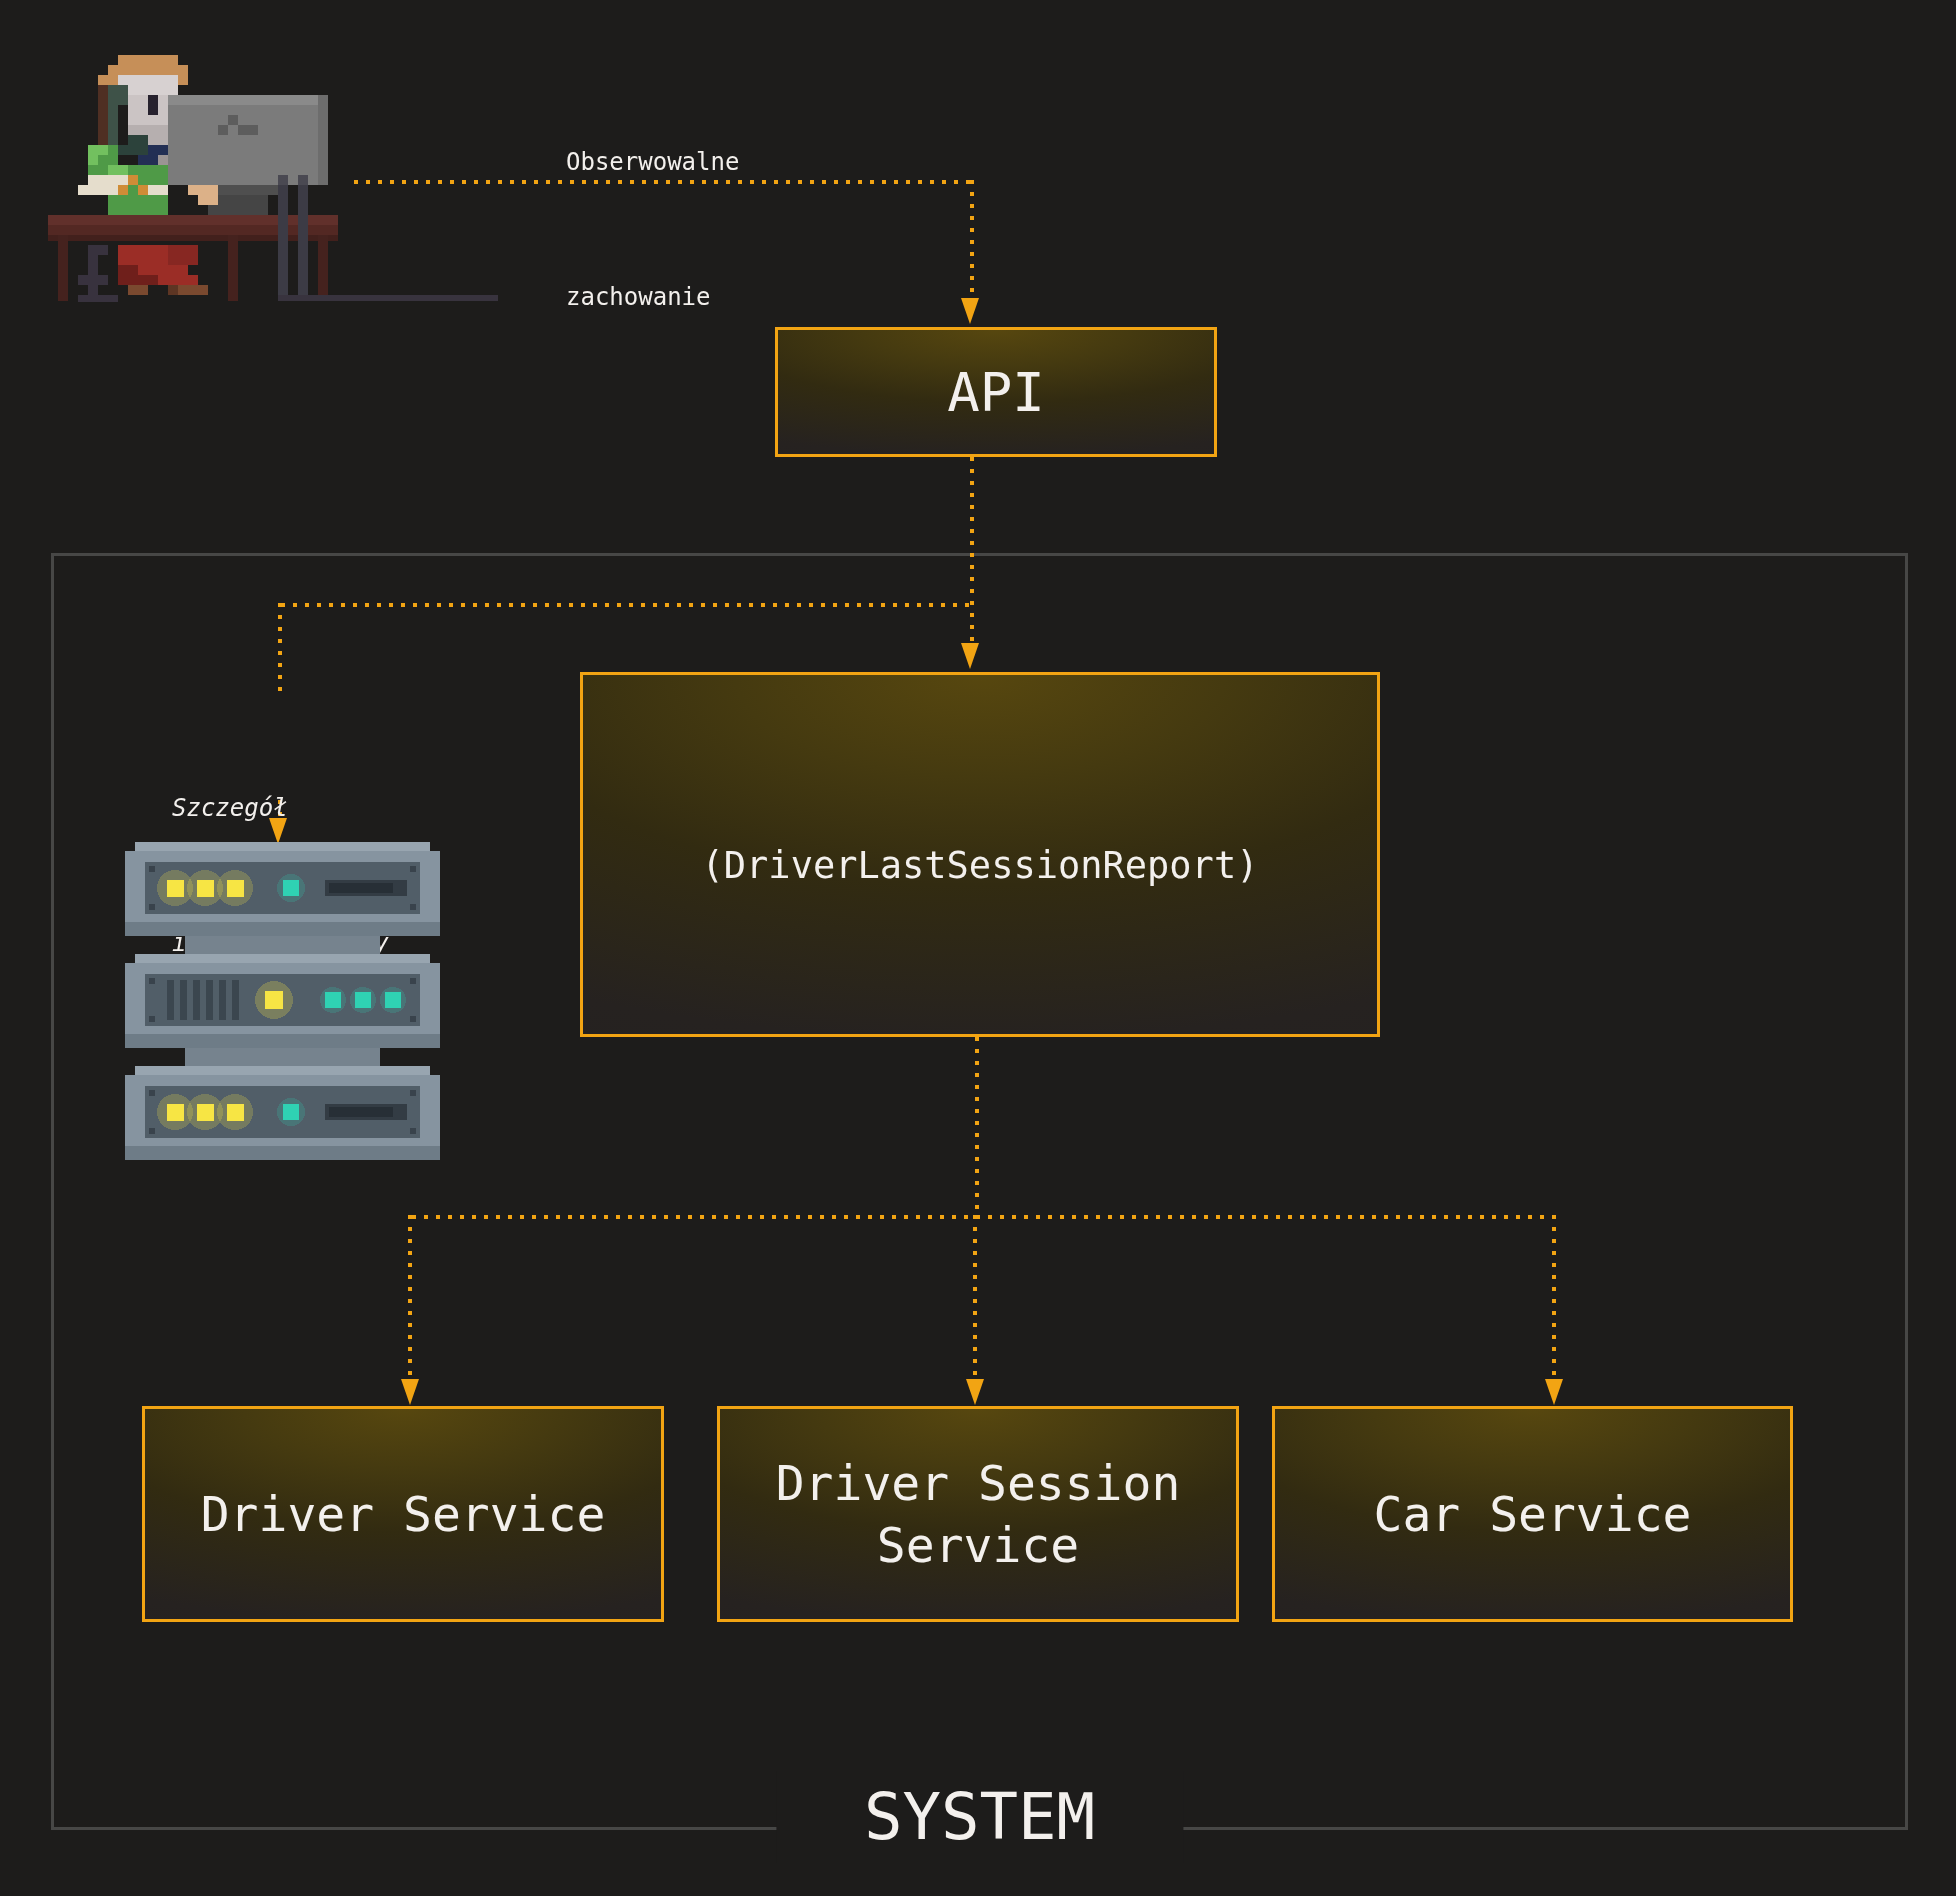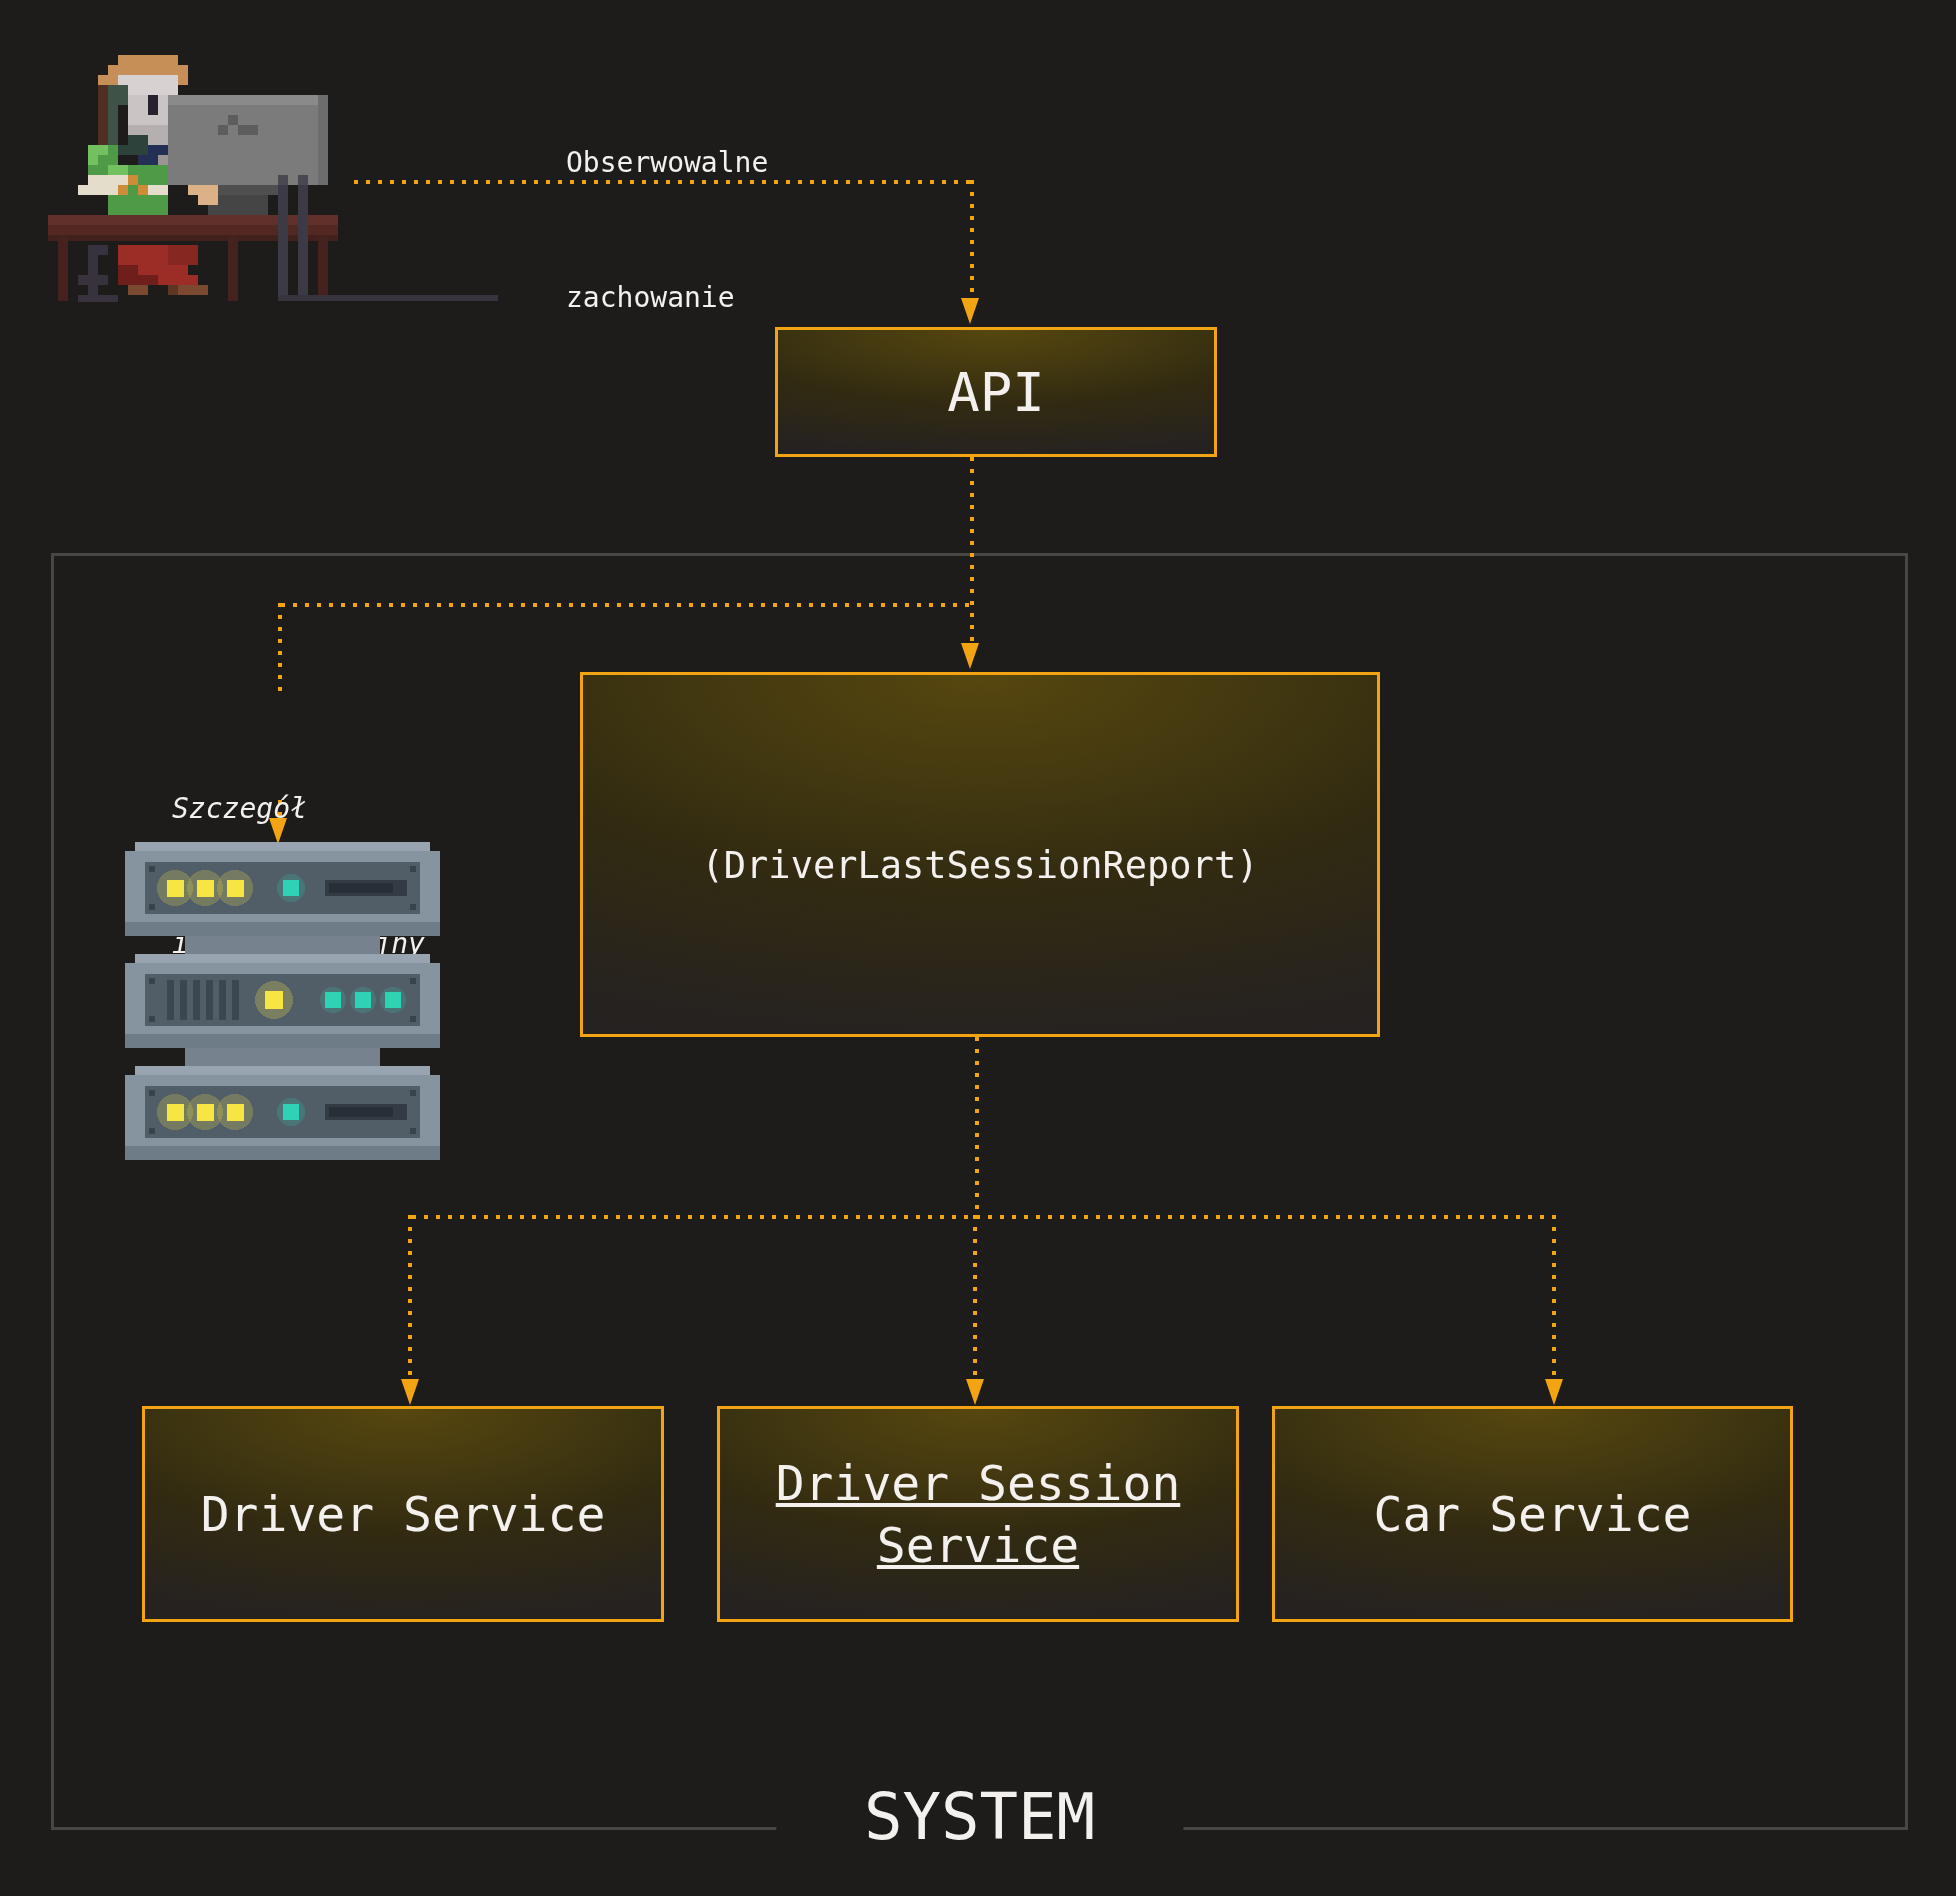--- a/index.html
+++ b/index.html
@@ -29,34 +29,34 @@
       #57470f 0%, #453a10 22%, #322b11 45%, #262220 78%, #242120 100%);
     display:flex;flex-direction:column;align-items:center;justify-content:center;
     text-align:center;
   }
   .node-api{left:775px;top:327px;width:442px;height:130px;font-size:54px;}
   .node-report{left:580px;top:672px;width:800px;height:365px;}
   .report-title{font-size:58px;line-height:64px;}
   .report-subtitle{font-size:37px;line-height:44px;margin-top:22px;}
   .node-service{top:1406px;width:522px;height:216px;font-size:48px;line-height:62px;padding:0 36px;}
   .node-service.s1{left:142px;}
-  .node-service.s2{left:717px;text-decoration:underline;}
+  .node-service.s2{left:717px;}
   .node-service.s3{left:1272px;width:521px;align-items:center;}
   
   .system-box{
     position:absolute;left:51px;top:553px;width:1857px;height:1277px;
     box-sizing:border-box;border:3px solid var(--sys-border);
   }
   .system-label{
     position:absolute;left:50%;bottom:-36px;transform:translateX(-50%);
     background:var(--bg);padding:0 88px;font-size:64px;line-height:92px;
     color:var(--txt);white-space:nowrap;
   }
   
-  .annotation{position:absolute;font-size:28px;line-height:45px;white-space:pre;}
+  .annotation{position:absolute;font-size:24px;line-height:45px;white-space:pre;}
   .annotation-observable{left:566px;top:50px;}
   .annotation-implementation{left:172px;top:696px;font-style:italic;}
   .icon-wrap{position:absolute;}
   svg{display:block;}
 </style>
 </head>
 <body>
 
 <div class="canvas">
 

